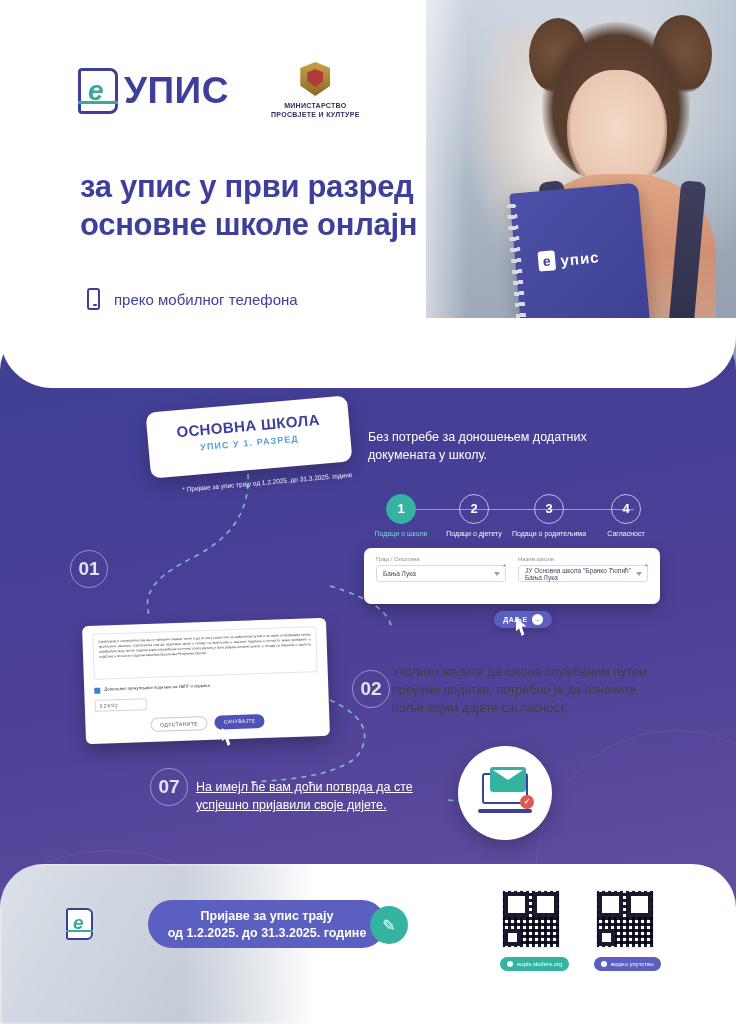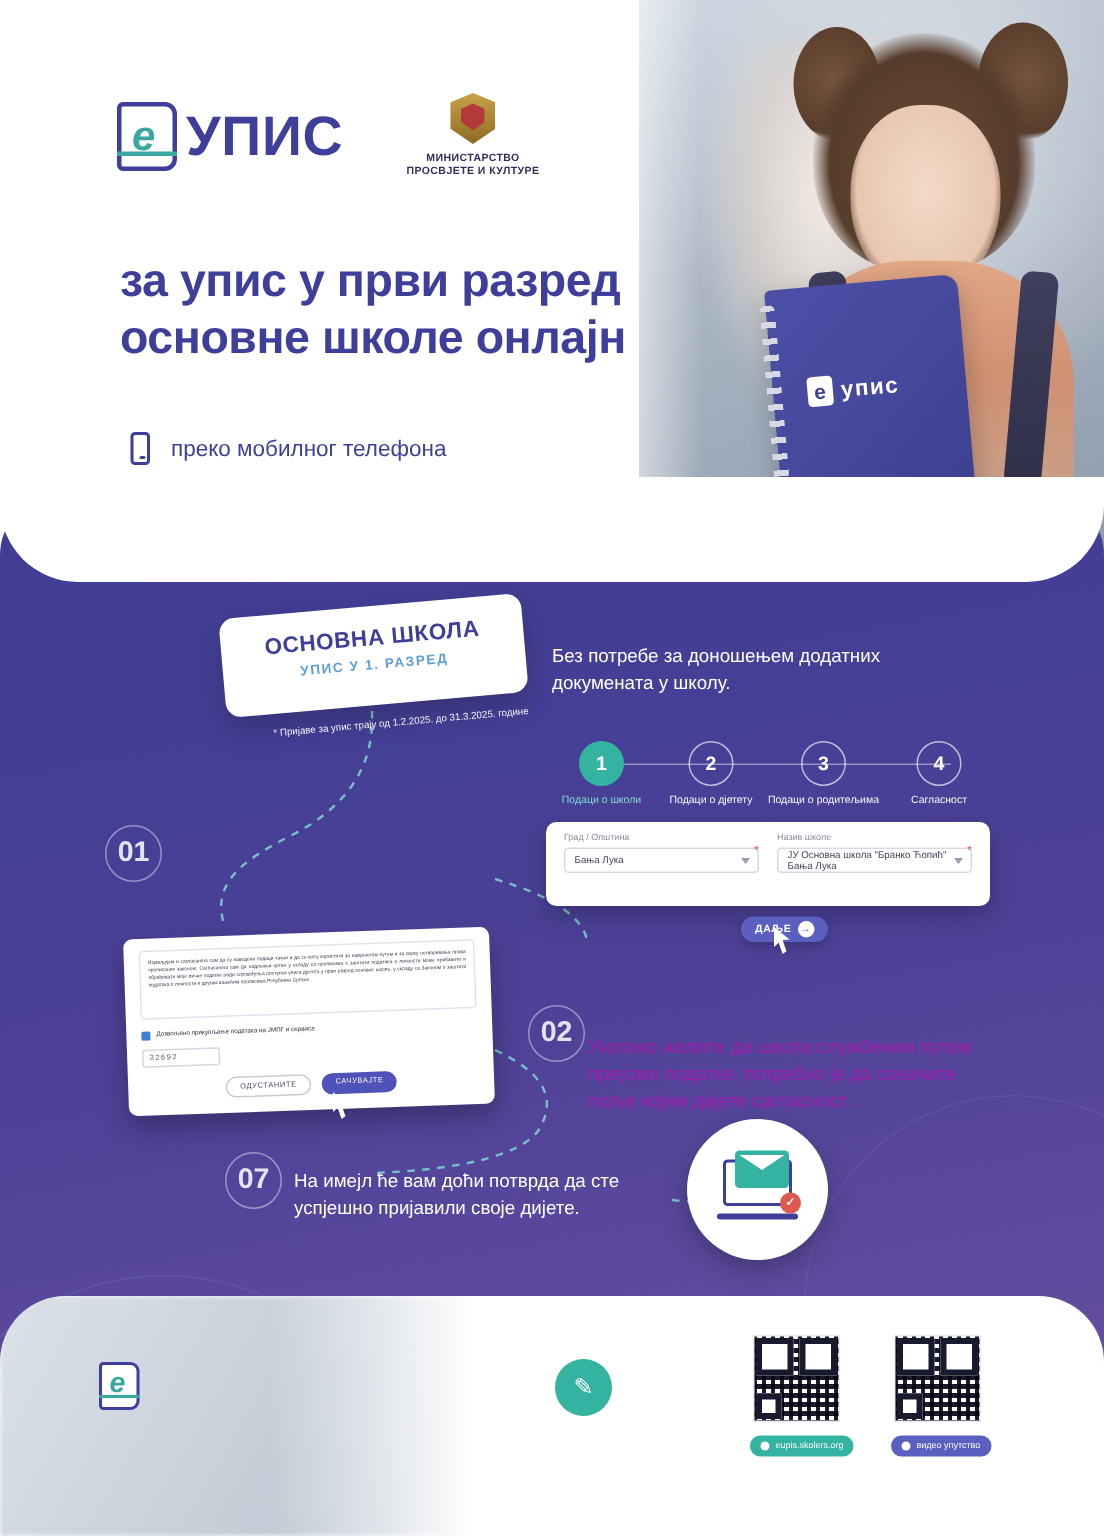--- a/index.html
+++ b/index.html
@@ -202,22 +202,22 @@
   .num-badge {
     position: absolute; font-size: 19px; font-weight: 700; color: #ffffff;
     width: 38px; height: 38px; border-radius: 50%;
     border: 1px solid rgba(255,255,255,0.5);
     line-height: 36px; text-align: center; opacity: 0.85;
   }
   .n01 { left: 70px; top: 530px; margin-top: 20px; }
   .n02 { left: 352px; top: 650px; margin-top: 20px; }
   .n03 { left: 150px; top: 768px; }
   .txt01 { position: absolute; left: 116px; top: 540px; width: 240px; font-size: 12.5px; color: #fff; line-height: 1.45; }
-  .txt02 { position: absolute; left: 392px; top: 689px; width: 266px; font-size: 12.5px; color: #a21caf; line-height: 1.45; }
-  .txt03 { position: absolute; left: 196px; top: 778px; width: 248px; font-size: 12.5px; color: #fff; line-height: 1.45; }
+  .txt02 { position: absolute; left: 392px; top: 663px; width: 266px; font-size: 12.5px; color: #404040; line-height: 1.45; }
+  .txt03 { position: absolute; left: 196px; top: 778px; width: 248px; font-size: 12.5px; color: #fff; line-height: 1.45; text-decoration: underline; }
 
   
   .shot1 {
     position: absolute; left: 364px; top: 548px; width: 296px; height: 56px;
     background: #ffffff; border-radius: 7px; box-shadow: 0 6px 16px rgba(0,0,0,0.25);
     padding: 8px 12px;
     display: flex; gap: 12px;
   }
   .fgroup { flex: 1; }
   .fgroup .flabel { font-size: 6px; color: #8b8b9e; margin-bottom: 3px; }
@@ -560,20 +560,24 @@
     <div class="footer-photo"></div>
     <div class="footer-fade"></div>
   </div>
 
   <div class="footer-logo">
     <div class="f-book">
       <span class="f-e">е</span>
     </div>
   </div>
 
+  <div class="pill-dates">
+    <div>Пријаве за упис трају</div>
+    <div>од 1.2.2025. до 31.3.2025. године</div>
+  </div>
   <div class="pill-icon">
     <span class="pen">✎</span>
   </div>
 
   <div class="qr-wrap qr-a">
     <div class="qr">
         <i></i>
       </div>
     <div class="qr-label ql-teal">
       <span class="ql-dot"></span>

